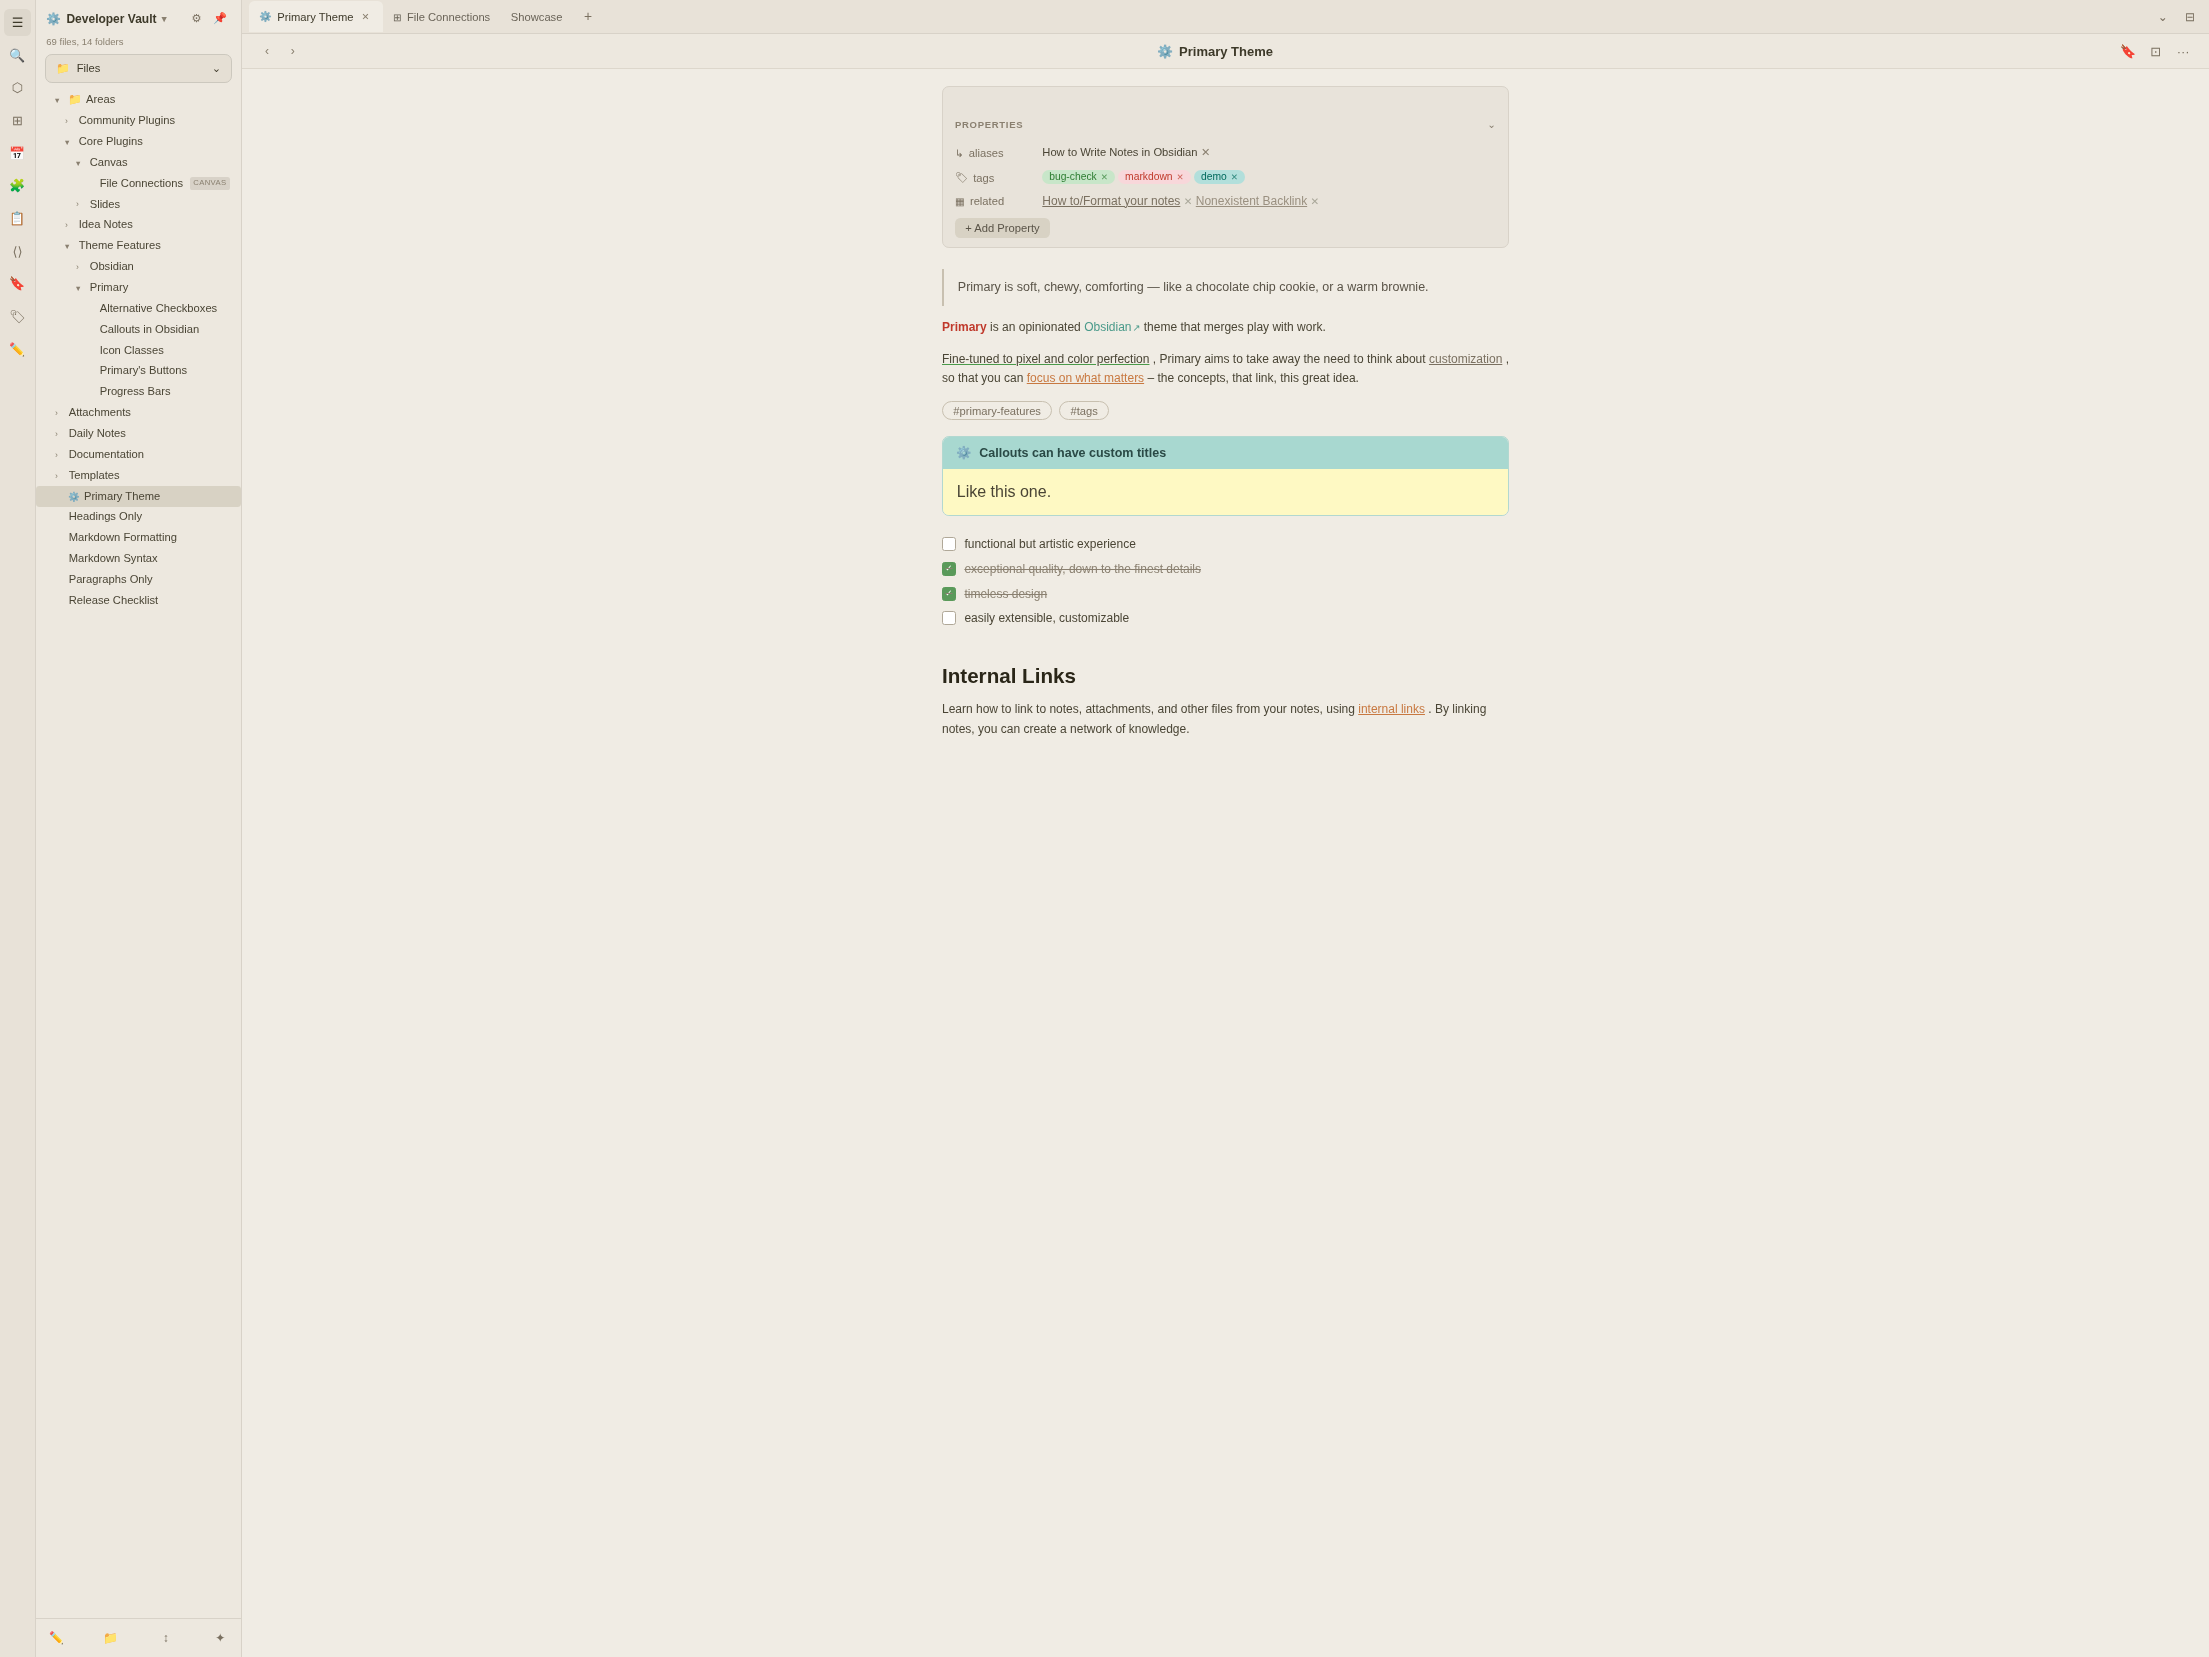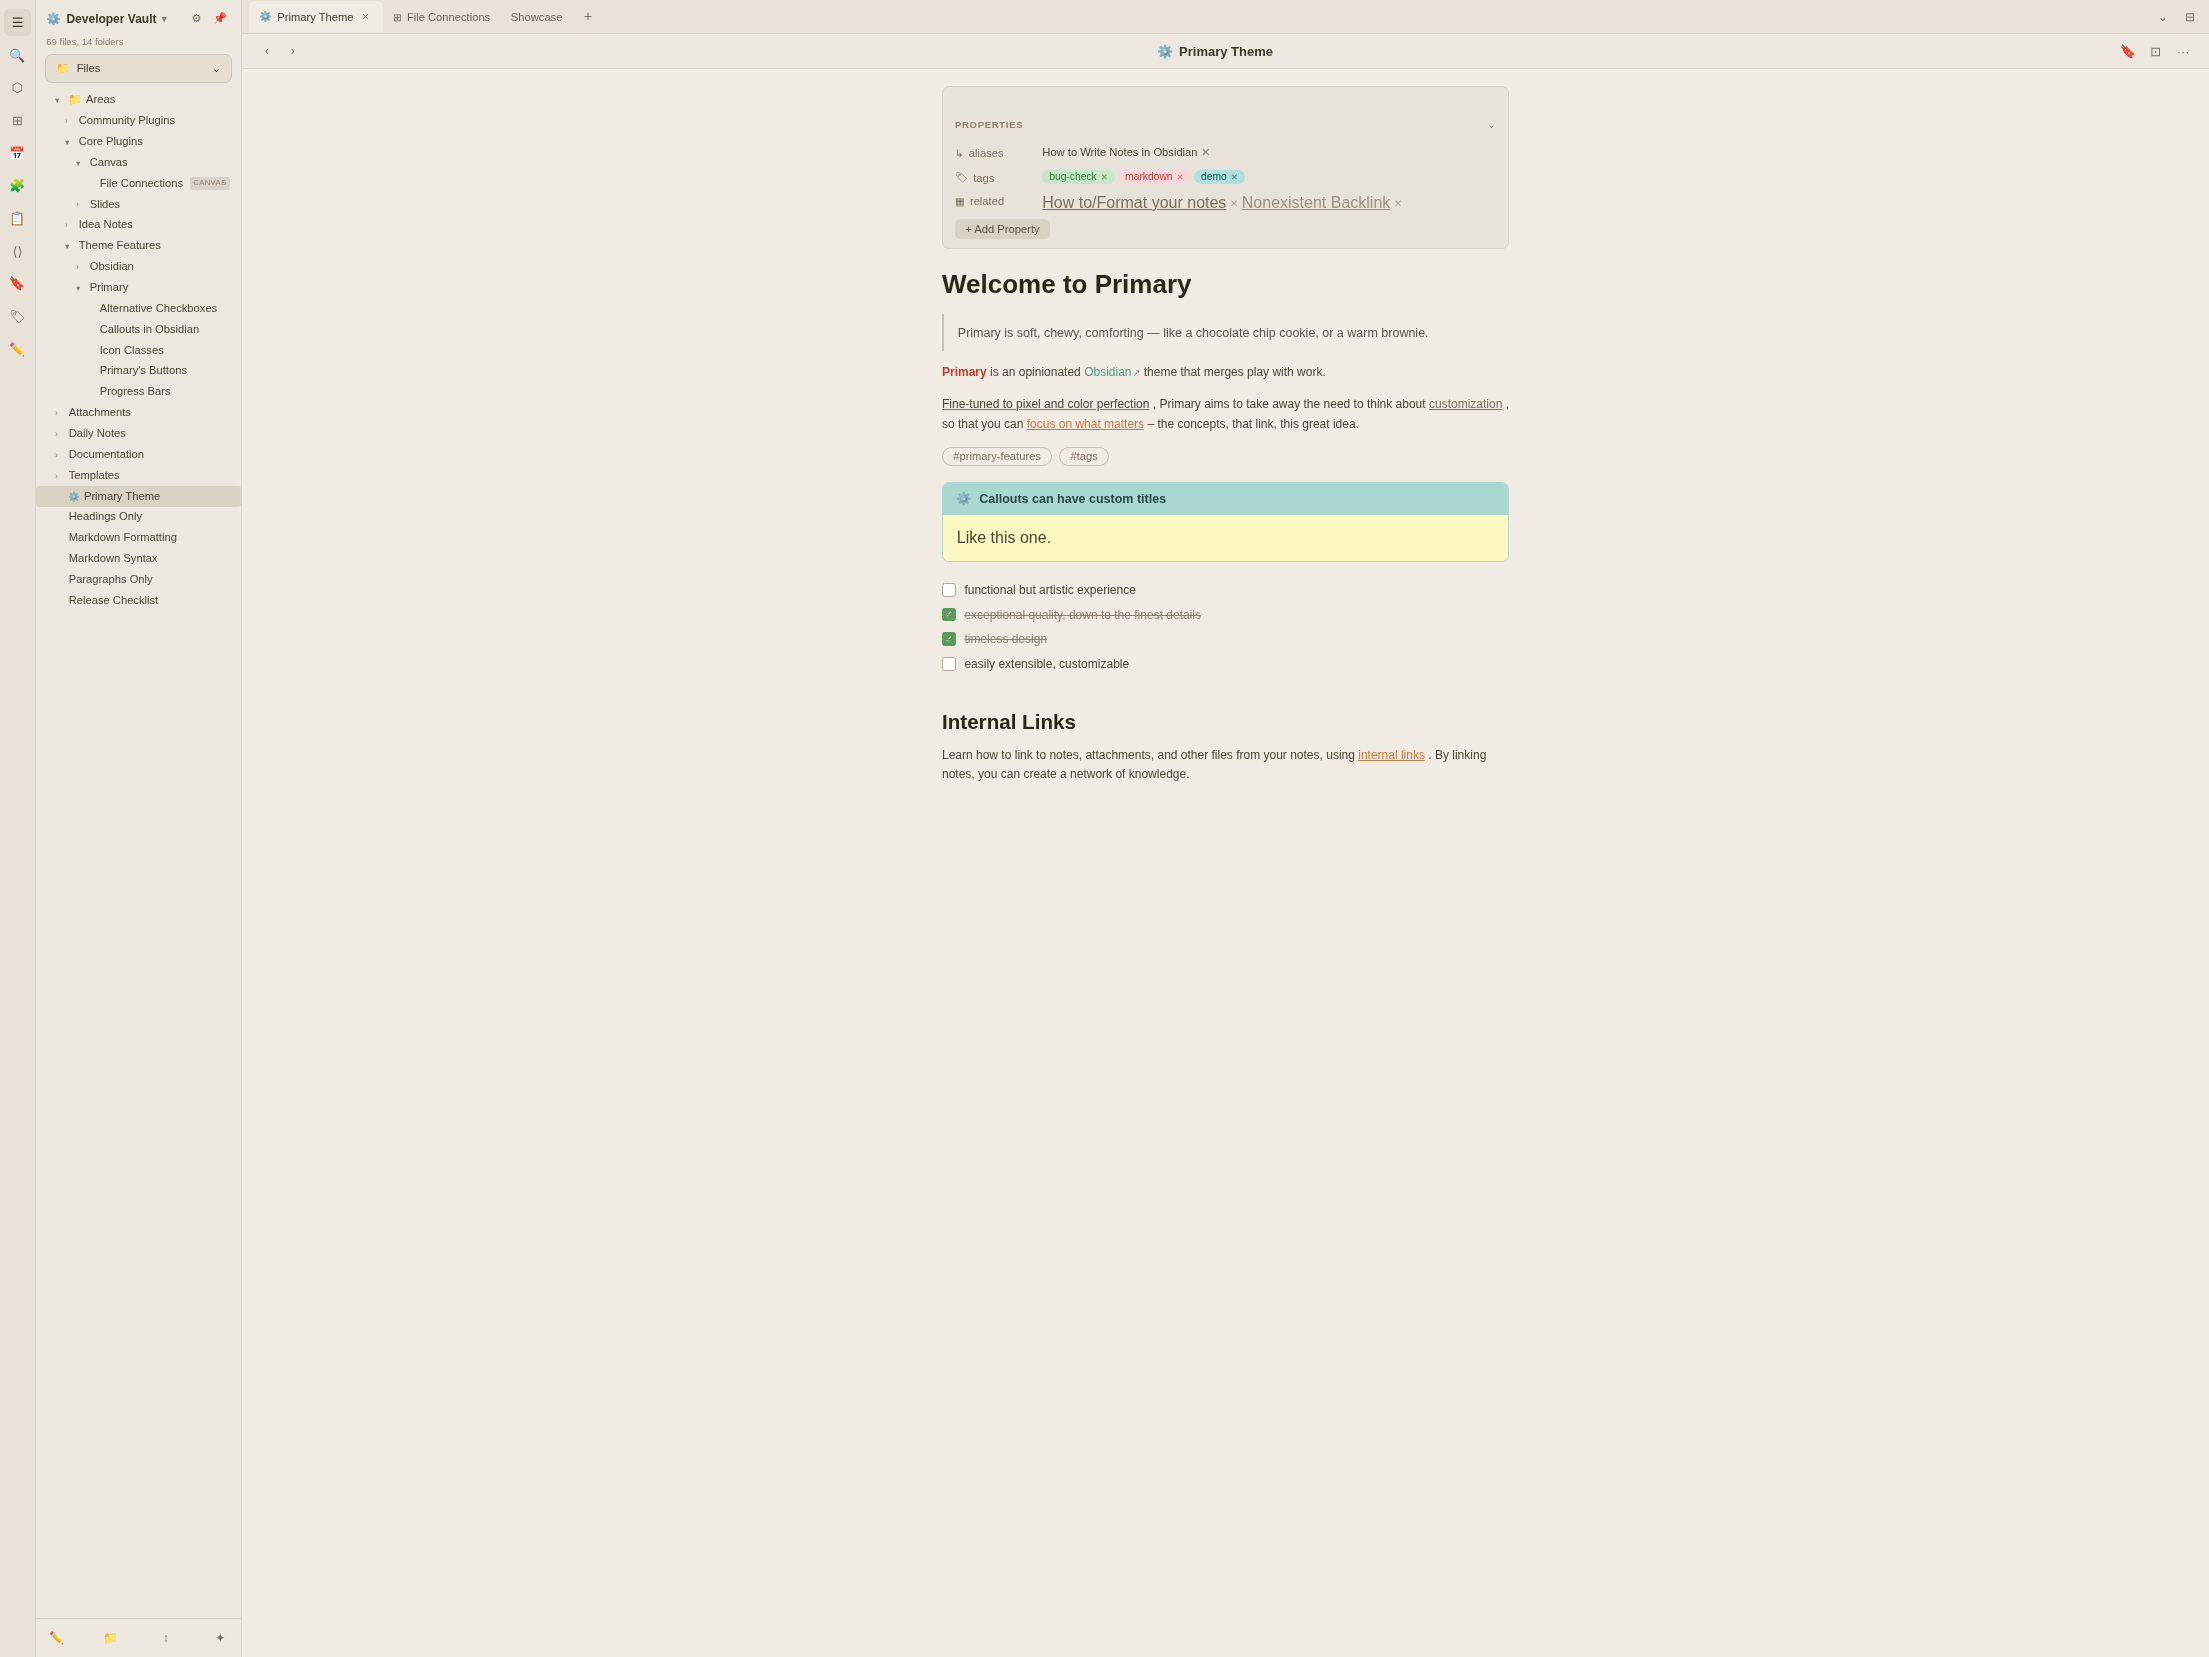--- a/index.html
+++ b/index.html
@@ -386,21 +386,21 @@
     .tag-chip.pink { background: #f8d7da; color: #c0392b; }
     .tag-chip.teal { background: #b2dfdb; color: #00695c; }
     .tag-chip-close {
       font-size: 8.6px;
       opacity: 0.7;
     }
     .property-link {
       color: #7a7060;
       text-decoration: underline;
       cursor: pointer;
-      font-size: 16px;
+      font-size: 12px;
     }
     .property-link-sep {
       color: #aaa89a;
       font-size: 10.3px;
     }
     .add-property-btn {
       display: inline-flex;
       align-items: center;
       gap: 5.2px;
       padding: 4.3px 10.3px;
@@ -773,21 +773,20 @@
               <span class="property-link-sep">✕</span>
               <a class="property-link" style="color:#9a9080;">Nonexistent Backlink</a>
               <span class="property-link-sep">✕</span>
             </div>
           </div>
           
           <button class="add-property-btn">+ Add Property</button>
         </div>
       </div>
 
-      <h1 class="doc-h1">Welcome to Primary</h1>
 
       <div class="doc-blockquote">
         <p>Primary is soft, chewy, comforting — like a chocolate chip cookie, or a warm brownie.</p>
       </div>
 
       <p class="doc-p">
         <span class="link-primary">Primary</span>
         <span> is an opinionated </span>
         <a class="link-obsidian">Obsidian</a>
         <span> theme that merges play with work.</span>

